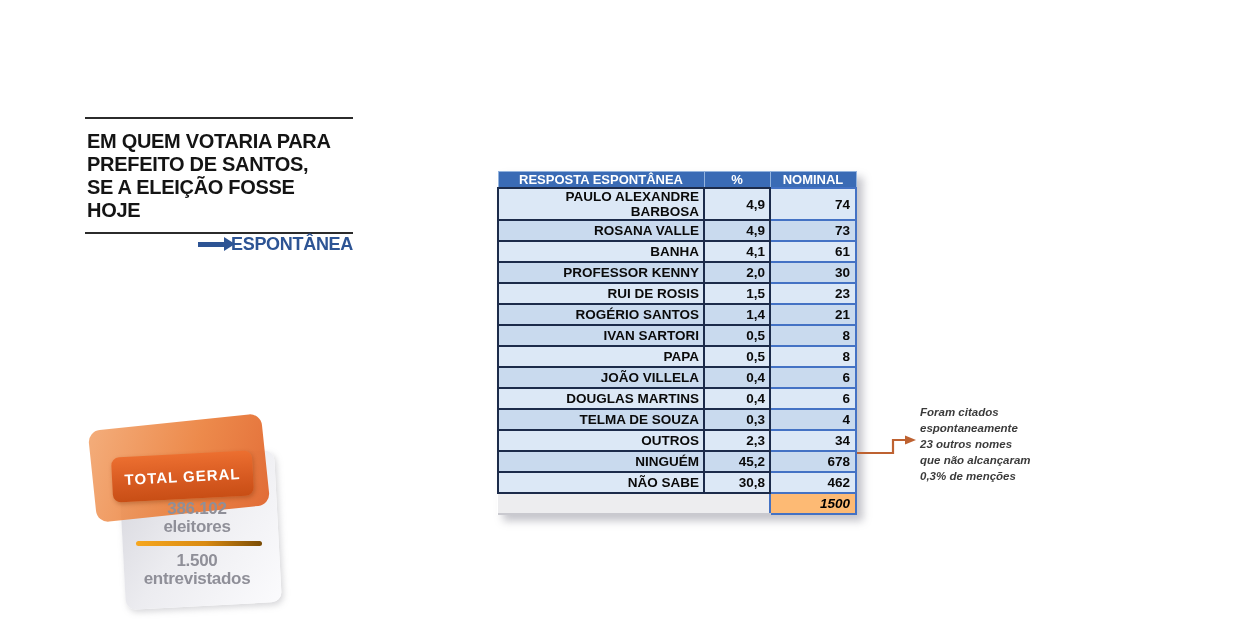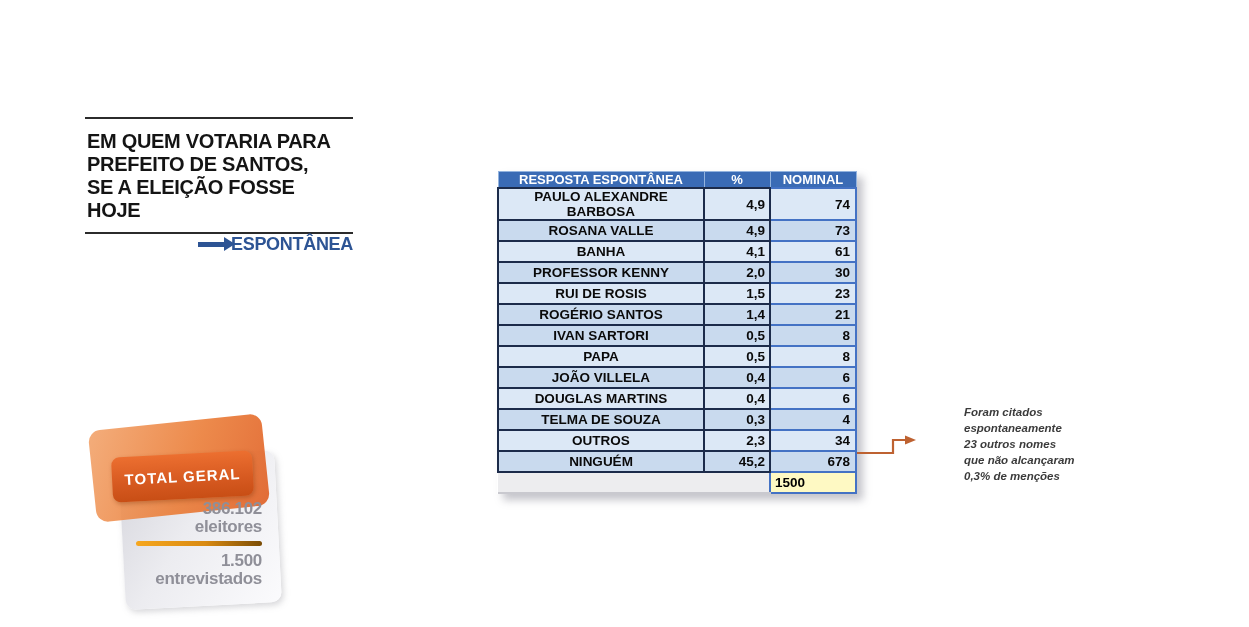--- a/index.html
+++ b/index.html
@@ -30,39 +30,39 @@
   }
   table.poll { border-collapse:collapse; }
   .poll th {
     background:#3a6bb5; color:#ffffff; font-size:13px; font-weight:bold;
     height:15px; border:1px solid #93b3de; text-align:center; padding:0 4px;
   }
   .poll td { height:21px; font-size:13.5px; font-weight:bold; color:#0a0a0a; padding:0 4px; }
   .poll .col-name { width:206px; }
   .poll .col-pct  { width:66px; }
   .poll .col-nom  { width:86px; }
-  .poll td.name { text-align:center;  border:2px solid #1c2b4a; }
+  .poll td.name { text-align:right;  border:2px solid #1c2b4a; }
   .poll td.pct  { text-align:right; border:2px solid #1c2b4a; }
   .poll td.nom  { text-align:right; border:2px solid #4472c4; padding-right:5px; }
   .poll tr.odd  td.name, .poll tr.odd  td.pct  { background:#dce8f6; }
   .poll tr.even td.name, .poll tr.even td.pct  { background:#c9daee; }
   .poll tr.odd  td.nom { background:#dce8f6; }
   .poll tr.even td.nom { background:#c9daee; }
   .poll td.footer-left {
     background:#ededef; border:none; border-bottom:2px solid #c9c9cf;
   }
   .poll td.footer-nom {
-    background:#fef9c3; border:2px solid #4472c4; 
-    font-weight:bold; color:#000; padding-right:5px;
+    background:#fdba74; border:2px solid #4472c4; text-align:right;
+    font-weight:bold; color:#000; padding-right:5px;font-style:italic;
   }
 
   
   .connector { position:absolute; left:856px; top:434px; }
   .annotation {
-    position:absolute; left:964px; top:404px; width:140px;
+    position:absolute; left:920px; top:404px; width:140px;
     font-size:11.5px; font-weight:bold; font-style:italic;
     color:#3b3b3b; line-height:16px;
   }
 
   
   .badge { position:absolute; left:90px; top:418px; width:200px; height:195px; }
   .badge .gray-card {
     position:absolute; left:32px; top:36px; width:156px; height:152px;
     background:linear-gradient(125deg,#d4d4db 0%,#ececf0 45%,#fbfbfd 100%);
     border-radius:10px; transform:rotate(-3deg);
@@ -77,21 +77,21 @@
     position:absolute; left:22px; top:36px; width:141px; height:45px;
     background:linear-gradient(180deg,#ec6f30 0%,#d65920 60%,#c84e15 100%);
     border-radius:8px; transform:rotate(-3deg);
     display:flex; align-items:center; justify-content:center;
     box-shadow:1px 2px 4px rgba(120,50,10,0.35);
   }
   .badge .orange-button span {
     color:#ffffff; font-size:15px; font-weight:bold; letter-spacing:1px;
   }
   .badge .stats {
-    position:absolute; left:42px; top:82px; width:130px; text-align:right;
+    position:absolute; left:42px; top:82px; width:130px; text-align:center;
     color:#8f8f98; font-weight:bold;
   }
   .badge .stat-value { font-size:17px; line-height:18px; letter-spacing:-0.3px; }
   .badge .stat-label { font-size:17px; line-height:18px; letter-spacing:-0.3px; }
   .badge .grad-line {
     height:5px; margin:5px 0 6px 4px; border-radius:3px;
     background:linear-gradient(90deg,#f6a71f 0%,#d98a12 55%,#7a4c05 100%);
   }
 </style>
 </head>
@@ -184,20 +184,25 @@
         <tr class="odd">
           <td class="name">OUTROS</td>
           <td class="pct">2,3</td>
           <td class="nom">34</td>
         </tr>
         <tr class="even">
           <td class="name">NINGUÉM</td>
           <td class="pct">45,2</td>
           <td class="nom">678</td>
         </tr>
+        <tr class="odd">
+          <td class="name">NÃO SABE</td>
+          <td class="pct">30,8</td>
+          <td class="nom">462</td>
+        </tr>
       </tbody>
     <tfoot>
       <tr>
         <td class="footer-left" colspan="2"></td>
         <td class="footer-nom">1500</td>
       </tr>
     </tfoot>
   </table>
 </div>
 

